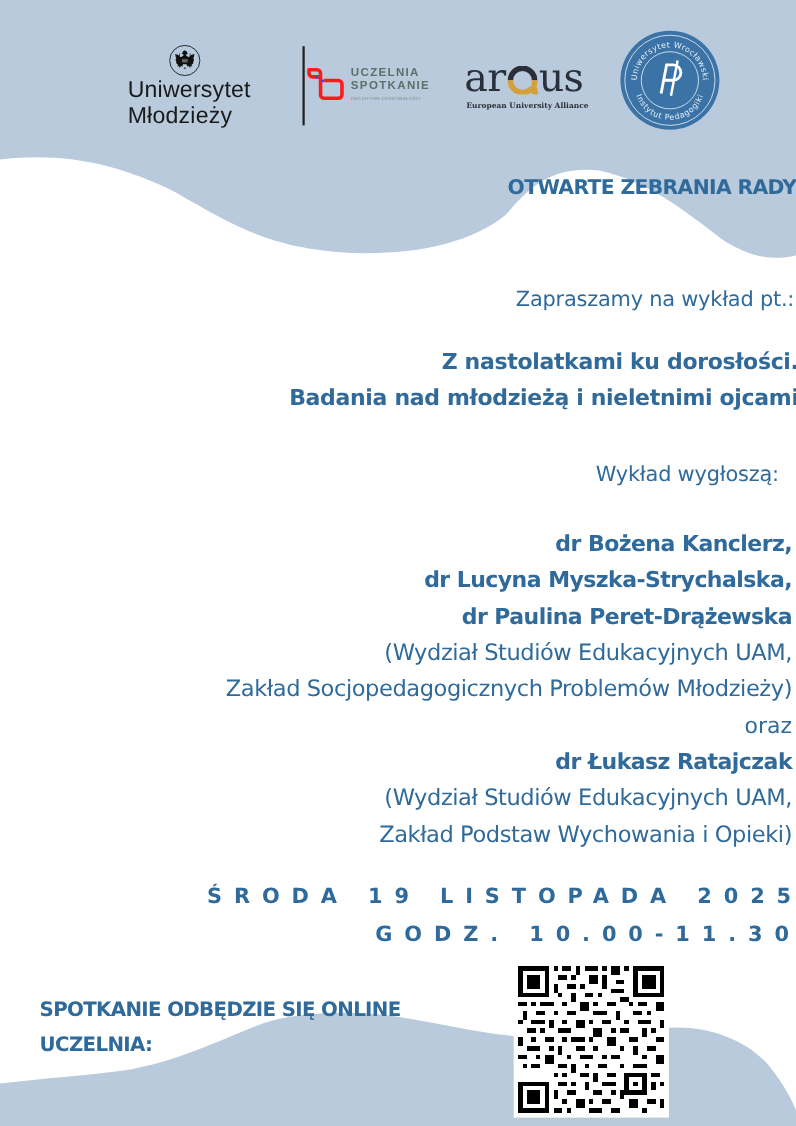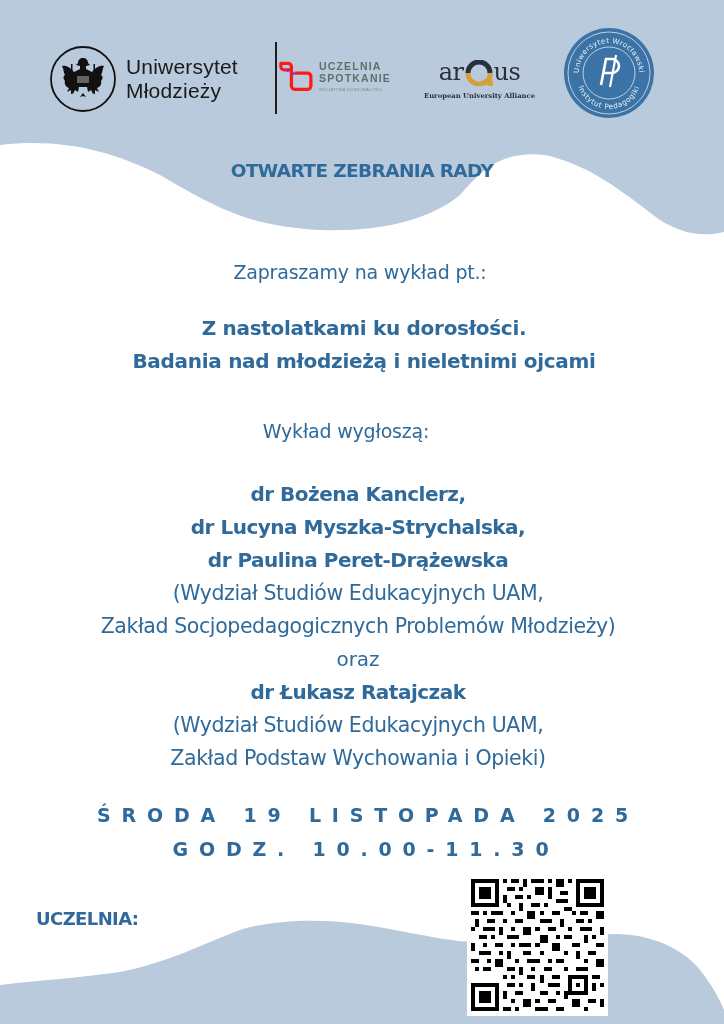--- a/index.html
+++ b/index.html
@@ -6,39 +6,39 @@
     body {
       width: 724px; height: 1024px; position: relative; overflow: hidden;
       background: #ffffff;
       font-family: "DejaVu Sans", sans-serif;
       color: #2F6A9A;
     }
     .bg-svg { position: absolute; left: 0; top: 0; width: 724px; height: 1024px; z-index: 0; }
     .layer { position: absolute; z-index: 1; }
 
     
-    .logo-uwr { left: 48px; top: 40px; width: 240px; height: 78px; display: flex; align-items: center; }
+    .logo-uwr { left: 48px; top: 40px; width: 240px; height: 78px; display: flex; align-items: center; flex-direction: column; }
     .uwr-crest { width: 70px; height: 70px; }
     .uwr-name { margin-left: 8px; font-family: "Liberation Sans", sans-serif; font-size: 21px; line-height: 24px; color: #1a1a1a; letter-spacing: 0.2px; }
     .uwr-divider { position: absolute; left: 275px; top: 42px; width: 2px; height: 72px; background: #1f1f1f; }
 
     .logo-ub { left: 276px; top: 50px; width: 115px; height: 55px; display: flex; align-items: center; }
     .ub-mark { width: 48px; height: 48px; }
     .ub-text { margin-left: 4px; font-family: "Liberation Sans", sans-serif; font-weight: bold; color: #5f6f6a; font-size: 10.5px; line-height: 12px; letter-spacing: 1.2px; }
     .ub-sub { font-size: 4px; font-weight: normal; letter-spacing: 0.3px; color: #7d8a86; }
 
     .logo-arqus { left: 422px; top: 55px; width: 115px; height: 50px; text-align: center; }
-    .arqus-word { font-family: "DejaVu Serif", serif; font-size: 24px; line-height: 34px; color: #2b2f3a; letter-spacing: -0.5px; display: flex; justify-content: center; align-items: flex-end; }
+    .arqus-word { font-family: "DejaVu Serif", serif; font-size: 36px; line-height: 34px; color: #2b2f3a; letter-spacing: -0.5px; display: flex; align-items: flex-end; }
     .arqus-q { display: inline-block; width: 28px; height: 26px; position: relative; margin: 0 1px 3px 1px; }
     .arqus-tag { font-family: "DejaVu Serif", serif; font-weight: bold; font-size: 6.8px; color: #2b2f3a; margin-top: 3px; }
 
     .logo-ip { left: 563px; top: 27px; width: 92px; height: 92px; }
 
     
-    .center { left: 0; width: 724px; text-align: center; }
+    .center { left: 0; width: 724px; text-align: right; }
     .h-title { font-family: "DejaVu Sans", sans-serif; font-weight: bold; font-size: 18.5px; line-height: 29px; letter-spacing: -0.6px; color: #2F6A9A; }
     .invite { font-family: "DejaVu Sans", sans-serif; font-size: 19px; color: #2F6A9A; letter-spacing: -0.2px; }
     .lecture { font-family: "DejaVu Sans", sans-serif; font-weight: bold; font-size: 20px; line-height: 33px; color: #2F6A9A; letter-spacing: -0.3px; }
     .speakers-label { font-family: "DejaVu Sans", sans-serif; font-size: 19px; color: #2F6A9A; letter-spacing: -0.2px; }
     .speaker { font-family: "DejaVu Sans", sans-serif; font-weight: bold; font-size: 20px; line-height: 33px; letter-spacing: -0.5px; color: #2F6A9A; }
     .affil { font-family: "DejaVu Sans", sans-serif; font-size: 20.5px; line-height: 33px; letter-spacing: -0.4px; color: #2F6A9A; }
     .oraz { font-family: "DejaVu Sans", sans-serif; font-size: 20px; line-height: 33px; color: #2F6A9A; }
 
     .date { font-family: "DejaVu Sans", sans-serif; font-weight: bold; font-size: 19px; letter-spacing: 10.8px; color: #2F6A9A; }
     .time { font-family: "DejaVu Sans", sans-serif; font-weight: bold; font-size: 19px; letter-spacing: 10.8px; color: #2F6A9A; }
@@ -144,20 +144,21 @@
   <div class="oraz">oraz</div>
   <div class="speaker">dr Łukasz Ratajczak</div>
   <div class="affil">(Wydział Studiów Edukacyjnych UAM,</div>
   <div class="affil">Zakład Podstaw Wychowania i Opieki)</div>
 </div>
 
 <div class="layer center date" style="top: 804px; left: 6px;">ŚRODA 19 LISTOPADA 2025</div>
 <div class="layer center time" style="top: 838px; left: 4px;">GODZ. 10.00-11.30</div>
 
 <div class="layer online">
+  <div>SPOTKANIE ODBĘDZIE SIĘ ONLINE</div>
   <div>UCZELNIA:</div>
 </div>
 
 <div class="layer qr">
   <svg width="141" height="142" viewBox="0 0 35 35" shape-rendering="crispEdges">
     <rect width="35" height="35" fill="#fff"></rect>
     <g fill="#000">
 
       <rect x="1" y="1" width="7" height="7"></rect>
         <rect x="2" y="2" width="5" height="5" fill="#fff"></rect>

